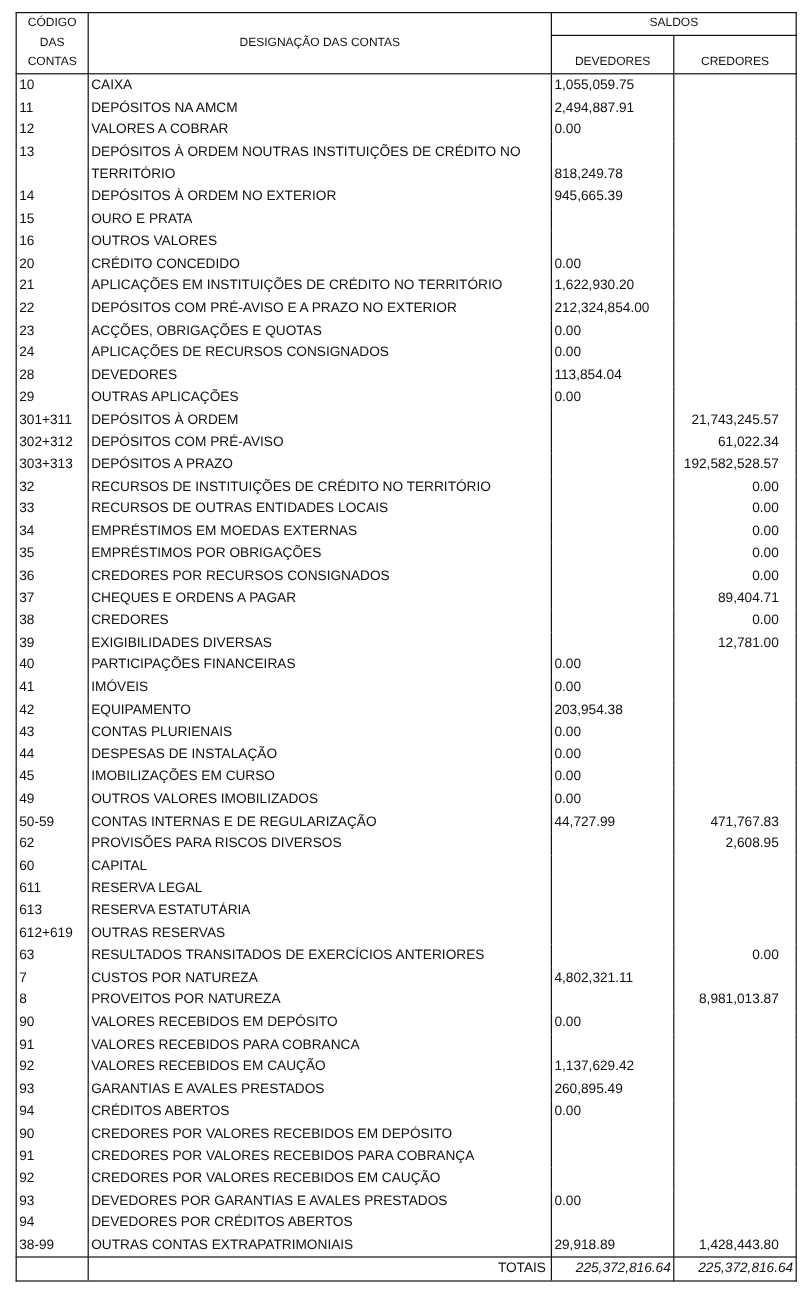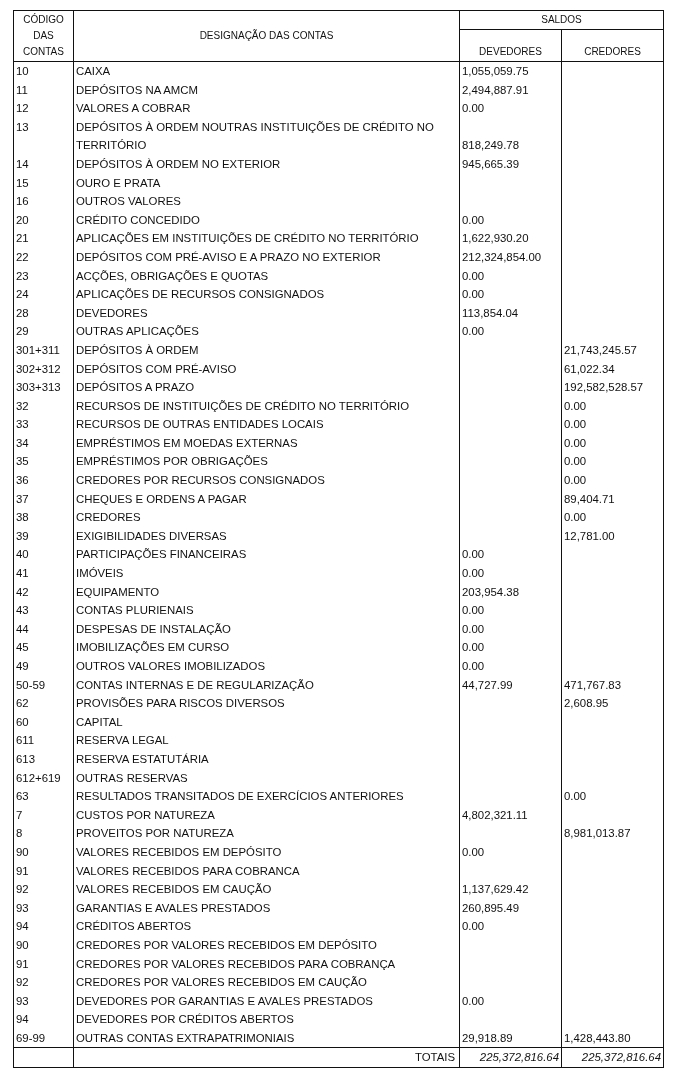--- a/index.html
+++ b/index.html
@@ -10,21 +10,21 @@
   col.c1 { width: 60px; } col.c2 { width: 386px; } col.c3 { width: 102px; } col.c4 { width: 102px; }
   th { font-weight: normal; font-size: 10px; text-align: center; padding: 0; line-height: 16px; }
   td { font-size: 11.4px; padding: 0 2px; line-height: 18.6px; height: 18.6px; white-space: nowrap; vertical-align: bottom; }
   .hdr-code { border: 1.6px solid #111; }
   .hdr-desig { border: 1.6px solid #111; }
   .hdr-saldos { border: 1.6px solid #111; height: 18px; }
   .hdr-dev, .hdr-cred { border-left: 1.6px solid #111; border-right: 1.6px solid #111; border-bottom: 1.6px solid #111; vertical-align: bottom; padding-bottom: 1px; }
   .code { border-left: 1.6px solid #111; border-right: 1.6px solid #111; padding-left: 2px; }
   .desc { border-right: 1.6px solid #111; padding-left: 2px; }
   .dev { border-right: 1.6px solid #111; text-align: left; padding-right: 2px; }
-  .cred { border-right: 1.6px solid #111; text-align: left; padding-right: 2px; }
+  .cred { border-right: 1.6px solid #111; text-align: right; padding-right: 14px; }
   tr.body-row:last-child td { border-bottom: 1.6px solid #111; }
   .totals td { border: 1.6px solid #111; height: 19px; line-height: 19px; vertical-align: middle; }
   .totals .tot-label { text-align: right; padding-right: 4px; border-right: none; }
   .totals .tot-num { text-align: right; padding-right: 2px; font-style: italic; }
   .totals .tot-empty { border-right: none; }
 </style>
 </head>
 <body>
 
 <div class="sheet">
@@ -357,21 +357,21 @@
           <td class="dev">0.00</td>
           <td class="cred"></td>
         </tr>
         <tr class="body-row">
           <td class="code">94</td>
           <td class="desc">DEVEDORES POR CRÉDITOS ABERTOS</td>
           <td class="dev"></td>
           <td class="cred"></td>
         </tr>
         <tr class="body-row">
-          <td class="code">69-99</td>
+          <td class="code">38-99</td>
           <td class="desc">OUTRAS CONTAS EXTRAPATRIMONIAIS</td>
           <td class="dev">29,918.89</td>
           <td class="cred">1,428,443.80</td>
         </tr>
       </tbody>
     <tfoot>
       <tr class="totals">
         <td class="tot-empty"></td>
         <td class="tot-label">TOTAIS</td>
         <td class="tot-num">225,372,816.64</td>

